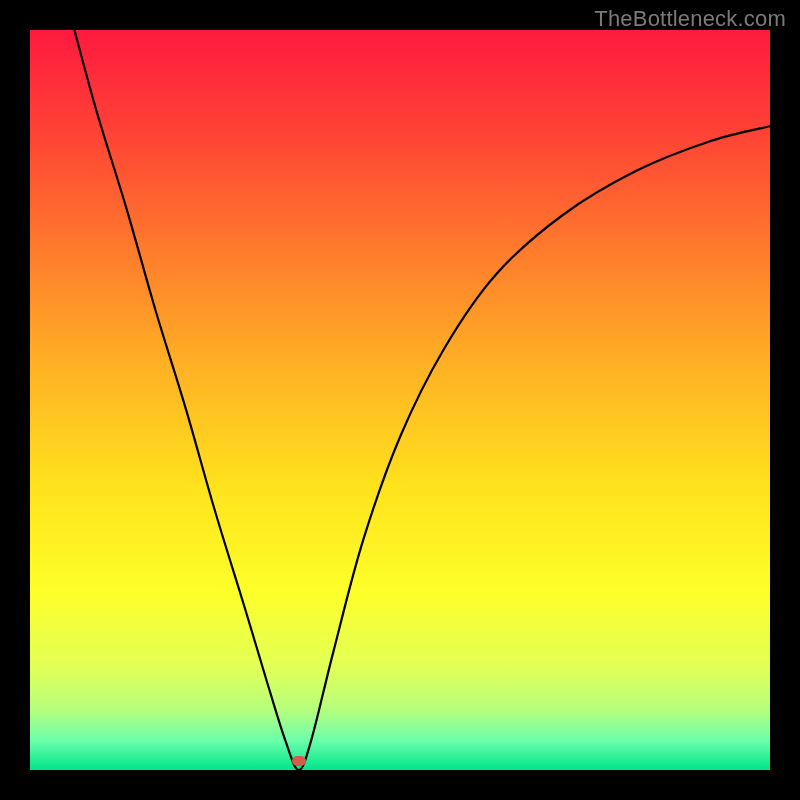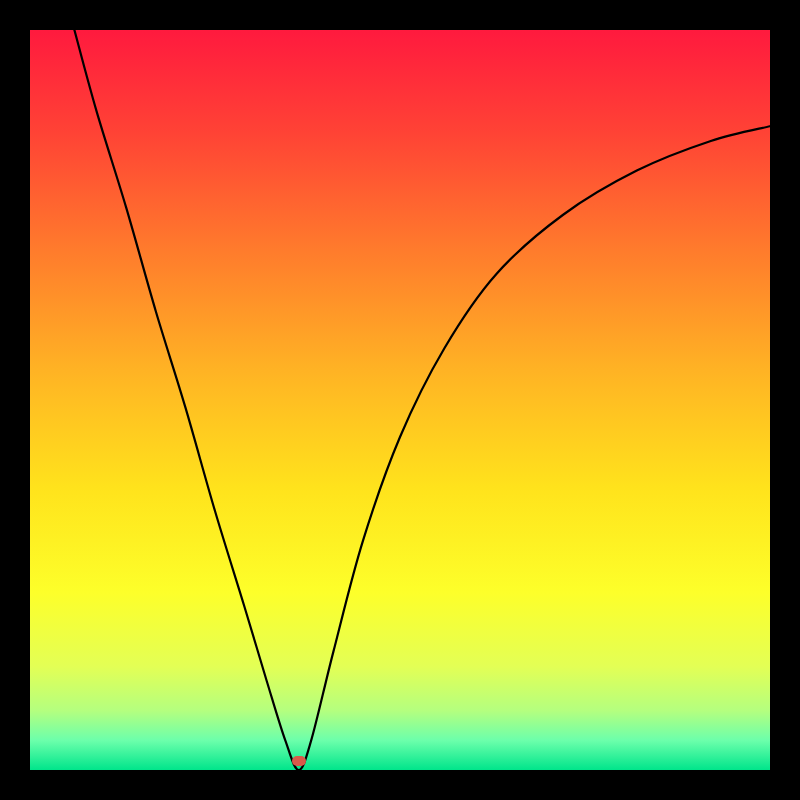--- a/index.html
+++ b/index.html
@@ -75,13 +75,14 @@
       <rect x="0" y="0" width="100" height="100" fill="url(#bg-grad)"></rect>
     </svg>
 
     <svg class="curve" viewBox="0 0 100 100" preserveAspectRatio="none">
       <path id="curve-path" fill="none" stroke-width="0.35" stroke-linejoin="round" stroke-linecap="round" vector-effect="non-scaling-stroke" style="stroke-width:2.2px" d="M 6,0 C 6.5,1.8333333333333333 7.833333333333333,7 9,11 C 10.166666666666666,15 11.666666666666666,19.5 13,24 C 14.333333333333334,28.5 15.666666666666666,33.5 17,38 C 18.333333333333332,42.5 19.666666666666668,46.5 21,51 C 22.333333333333332,55.5 23.666666666666668,60.5 25,65 C 26.333333333333332,69.5 27.83333333333333,74.16666666666667 28.999999999999996,78 C 30.166666666666664,81.83333333333333 31.083333333333332,85 32,88 C 32.916666666666664,91 33.78333333333333,94 34.5,96 C 35.21666666666667,98 35.71666666666666,100 36.3,100 C 36.88333333333333,100 37.21666666666667,98.66666666666667 38,96 C 38.78333333333333,93.33333333333333 39.833333333333336,88.5 41,84 C 42.166666666666664,79.5 43.5,73.83333333333333 45,69 C 46.5,64.16666666666667 48.166666666666664,59.33333333333333 50,55 C 51.833333333333336,50.66666666666667 53.83333333333334,46.66666666666667 56.00000000000001,43.00000000000001 C 58.16666666666667,39.33333333333334 60.333333333333336,36 63,33 C 65.66666666666667,30 68.83333333333333,27.333333333333332 72,25 C 75.16666666666667,22.666666666666668 78.66666666666667,20.666666666666668 82,19 C 85.33333333333333,17.333333333333332 89,16 92,15 C 95,14 98.66666666666667,13.333333333333334 100,13" stroke="#000000"></path>
     </svg>
 
     <div id="min-marker" class="marker" style="left: 36.3%; top: 98.8%; background: rgb(216, 90, 74);"></div>
   </div>
 
+  <div class="watermark">TheBottleneck.com</div>
 </div>
 
 </body></html>

